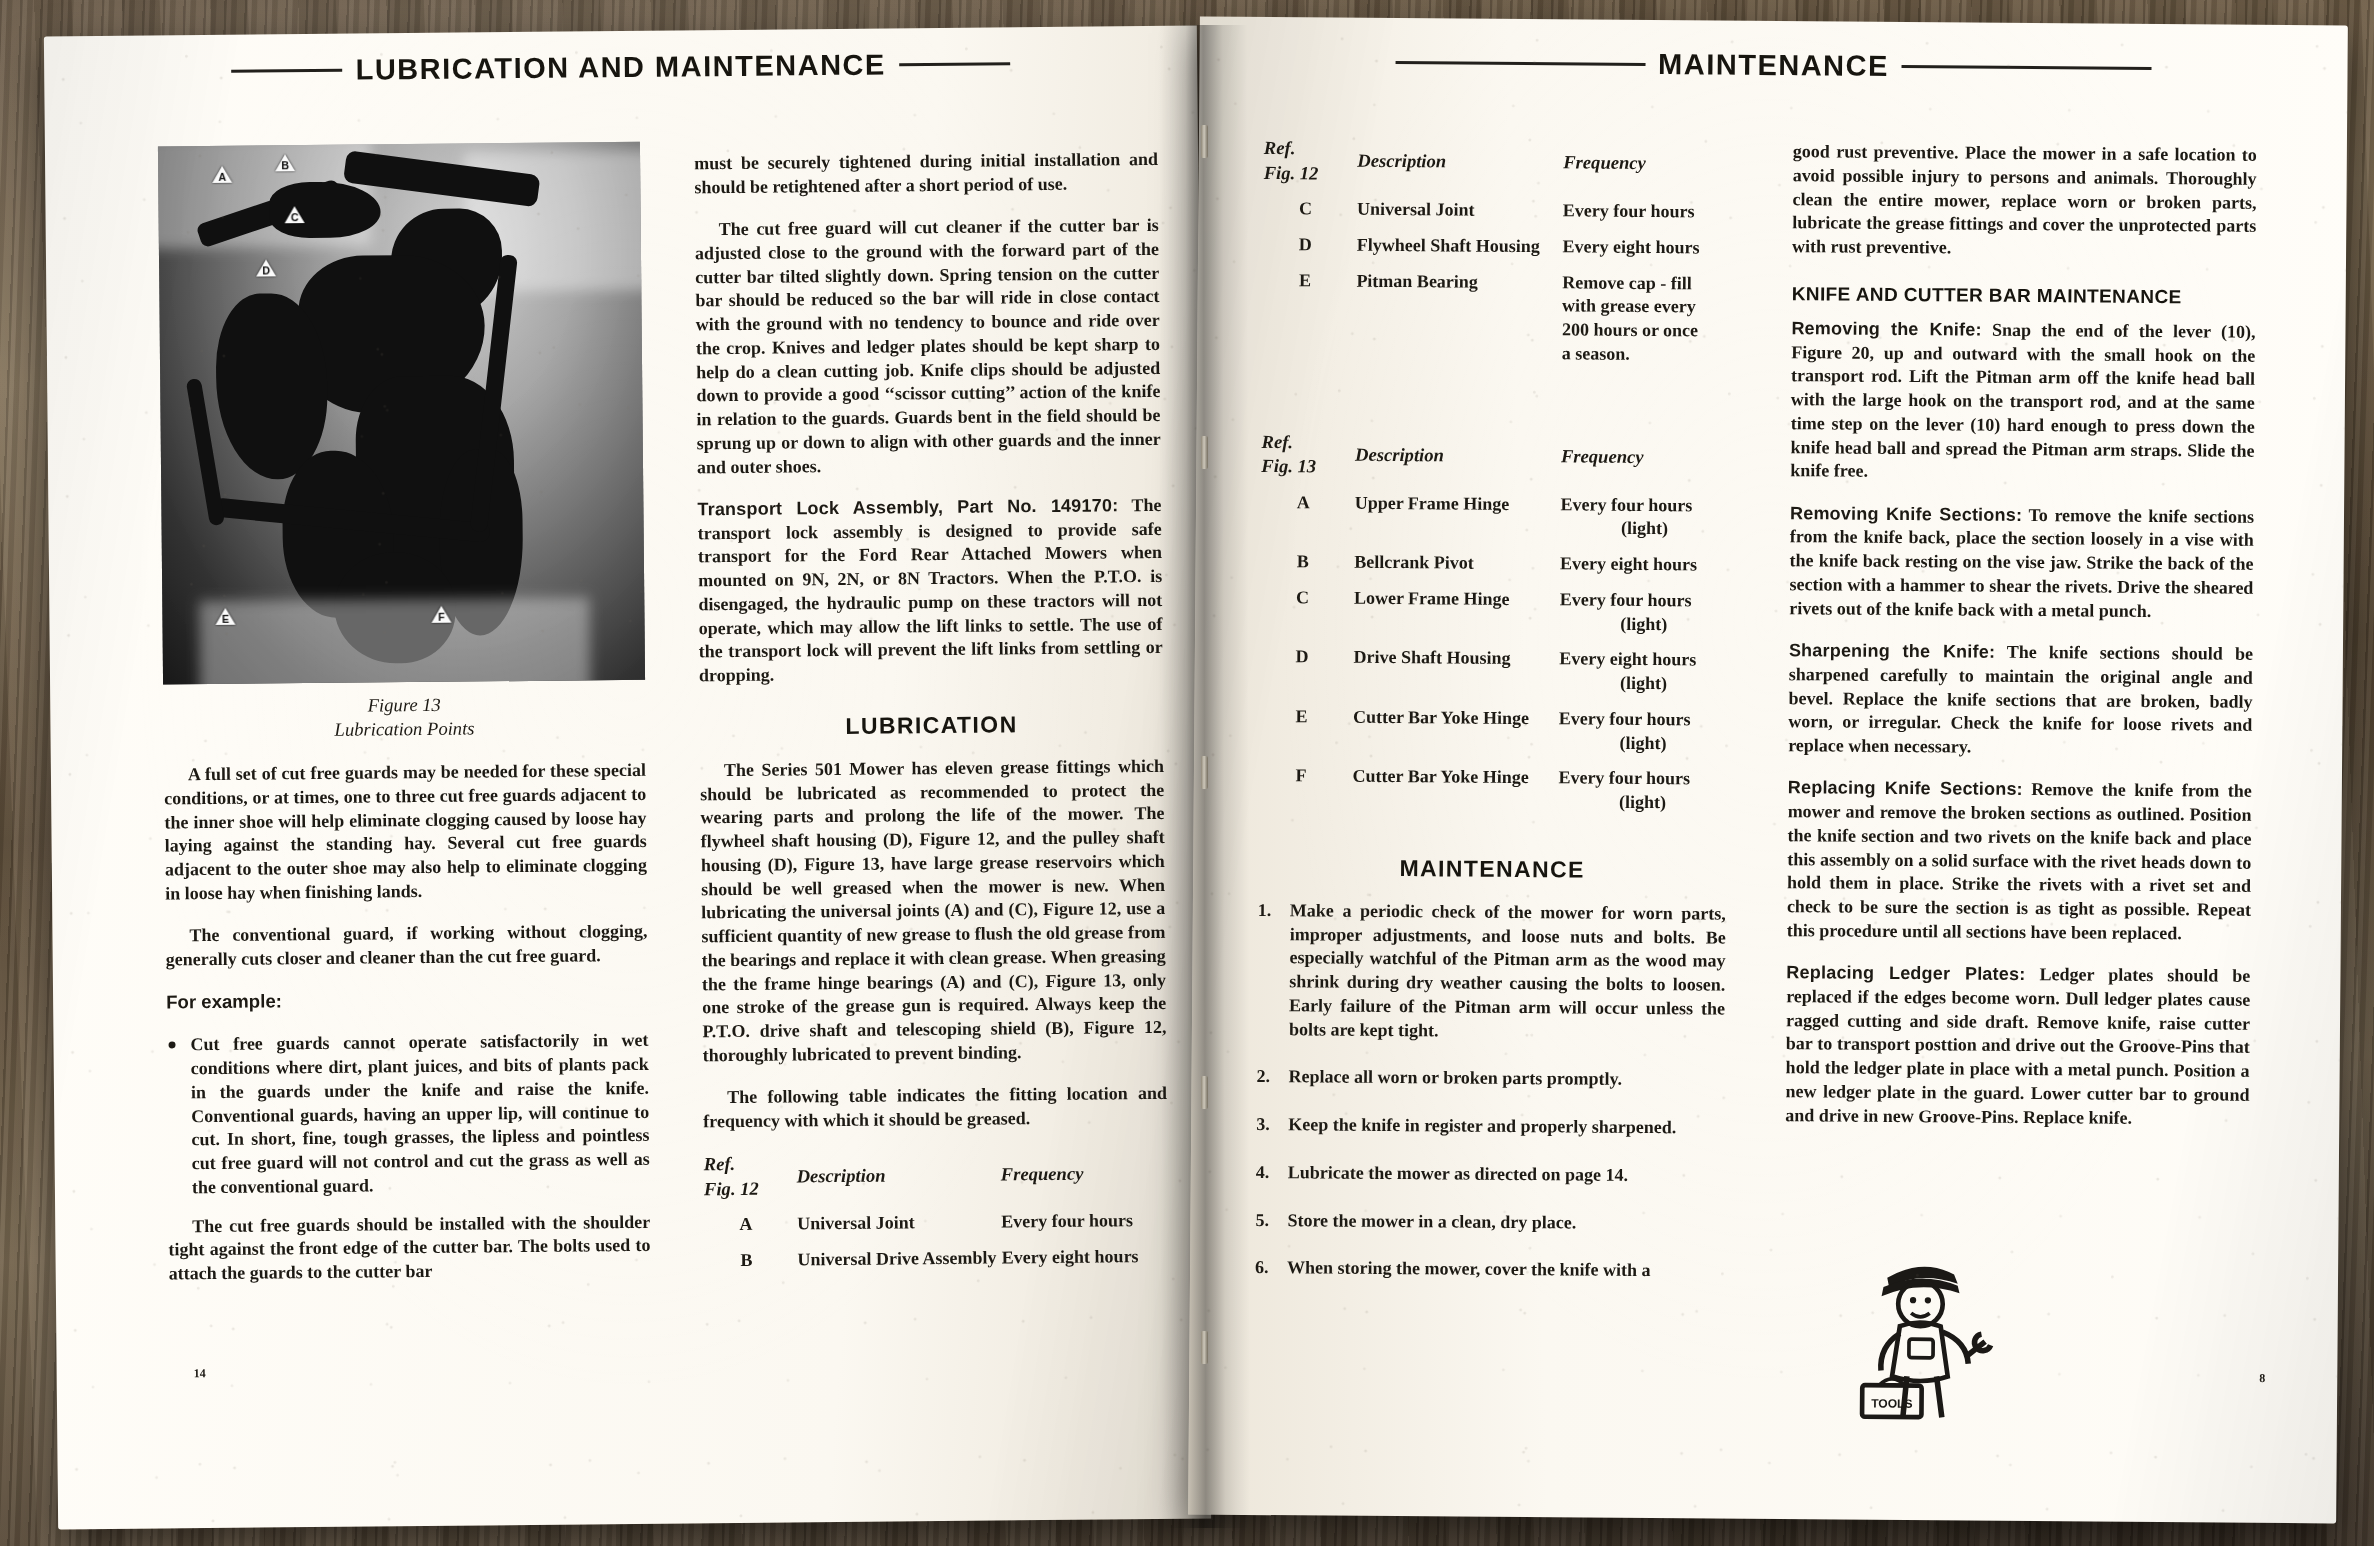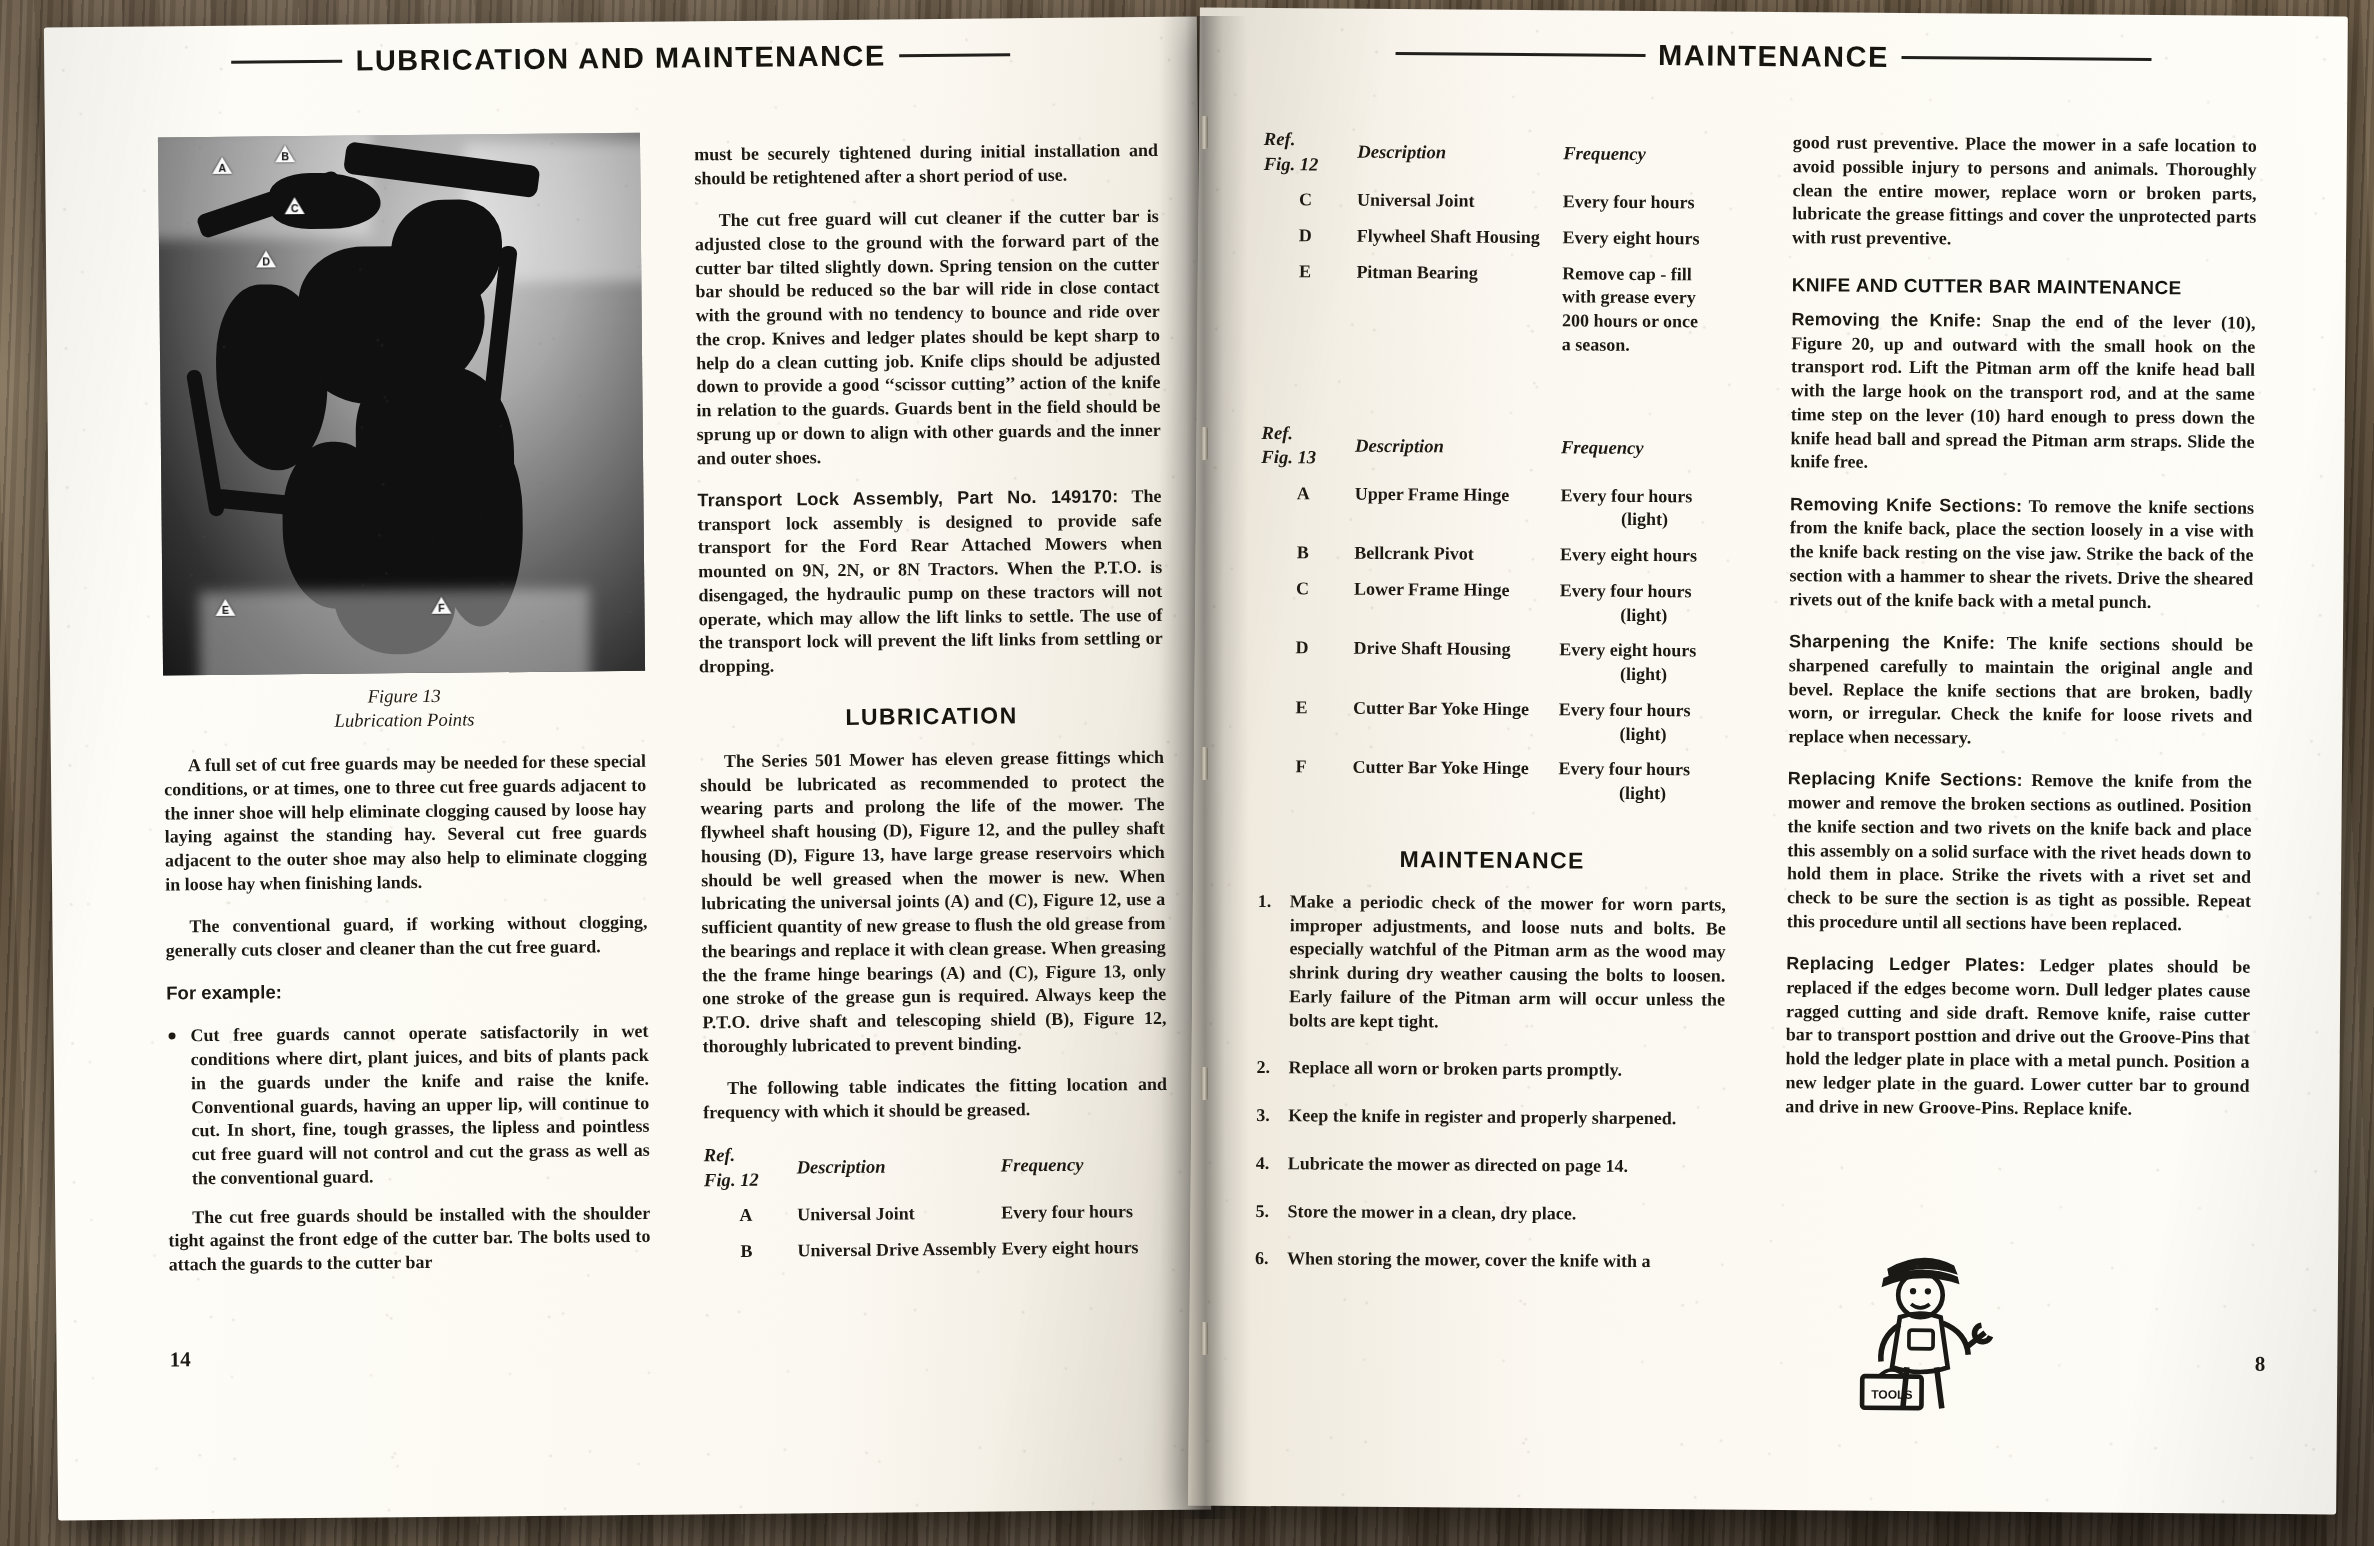--- a/index.html
+++ b/index.html
@@ -30,21 +30,21 @@
   #desk::after{
     content:""; position:absolute; inset:0;
     background:
       radial-gradient(ellipse at 18% 8%, rgba(255,255,255,0.10), rgba(0,0,0,0) 45%),
       radial-gradient(ellipse at 85% 92%, rgba(0,0,0,0.30), rgba(0,0,0,0) 55%);
   }
 
   
   #booklet {
     position: absolute;
-    left: 51px; top: 5px; width: 2291px; height: 1521px;
+    left: 51px; top: 14px; width: 2291px; height: 1521px;
   }
 
   .page {
     position: absolute;
     background: #fdfbf6;
     box-shadow: 0 16.7px 43px rgba(0,0,0,0.55);
   }
   .page::after{ 
     content:""; position:absolute; inset:0; pointer-events:none;
     background:
@@ -191,22 +191,23 @@
     padding: 0 0 12px 0; font-size: 18.6px; white-space:pre-line;
   }
   table.greasetbl th.c-ref { width: 20%; }
   table.greasetbl th.c-desc { width: 44%; }
   table.greasetbl td { padding: 0 0 12px 0; vertical-align: top; }
   table.greasetbl td.c-ref { text-align:center; padding-right:9.3px; }
   table.greasetbl td.freq.lightened { white-space: pre-line; }
   .lightnote { display:block; text-align:center; }
 
   .page-num {
-    position:absolute; font-size: 21px; font-weight:600; color:#1d1a14;
+    position:absolute; font-size: 12px; font-weight:600; color:#1d1a14;
     font-family:"Liberation Serif", serif;
+    margin-left:24px;
   }
 
   
   .mascot { position:absolute; }
   .mascot svg { display:block; }
 
   
   .speckle{
     position:absolute; inset:0; pointer-events:none; opacity:.28;
     background-image:

